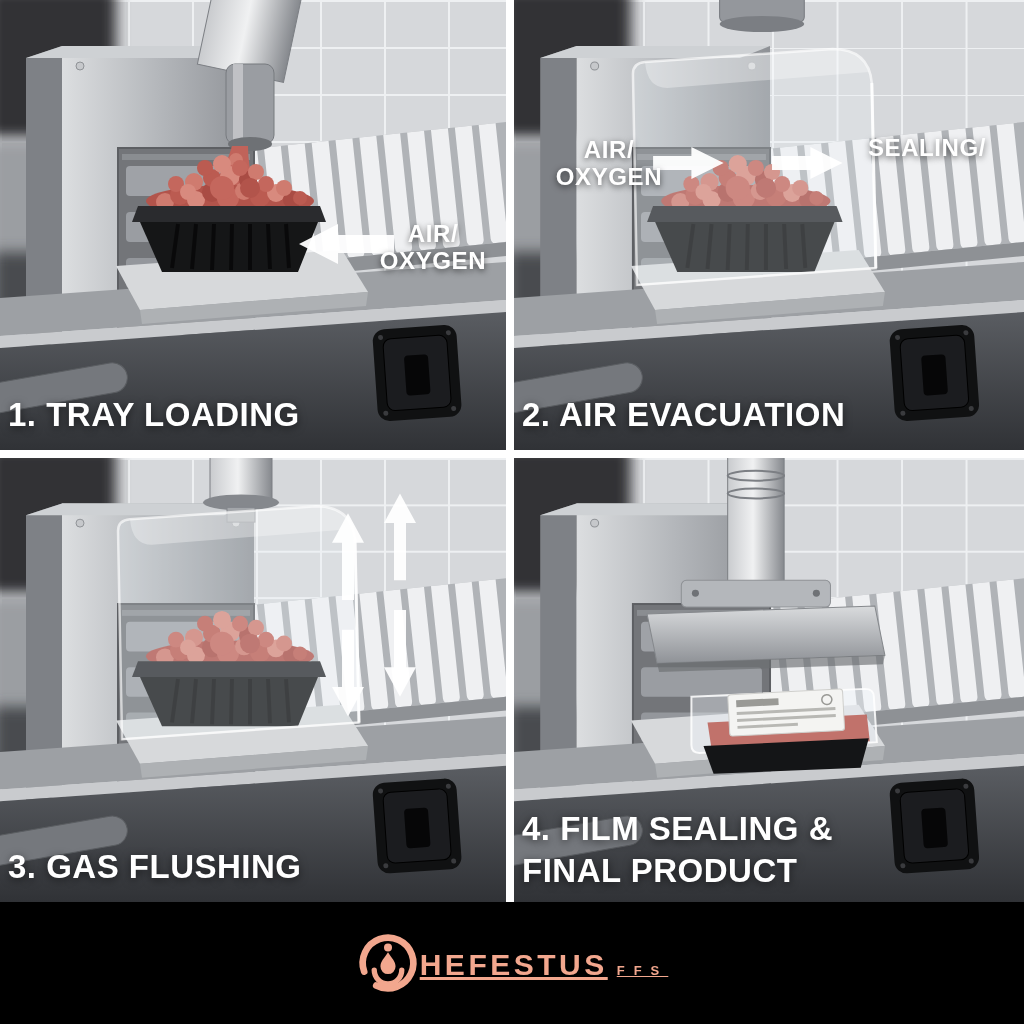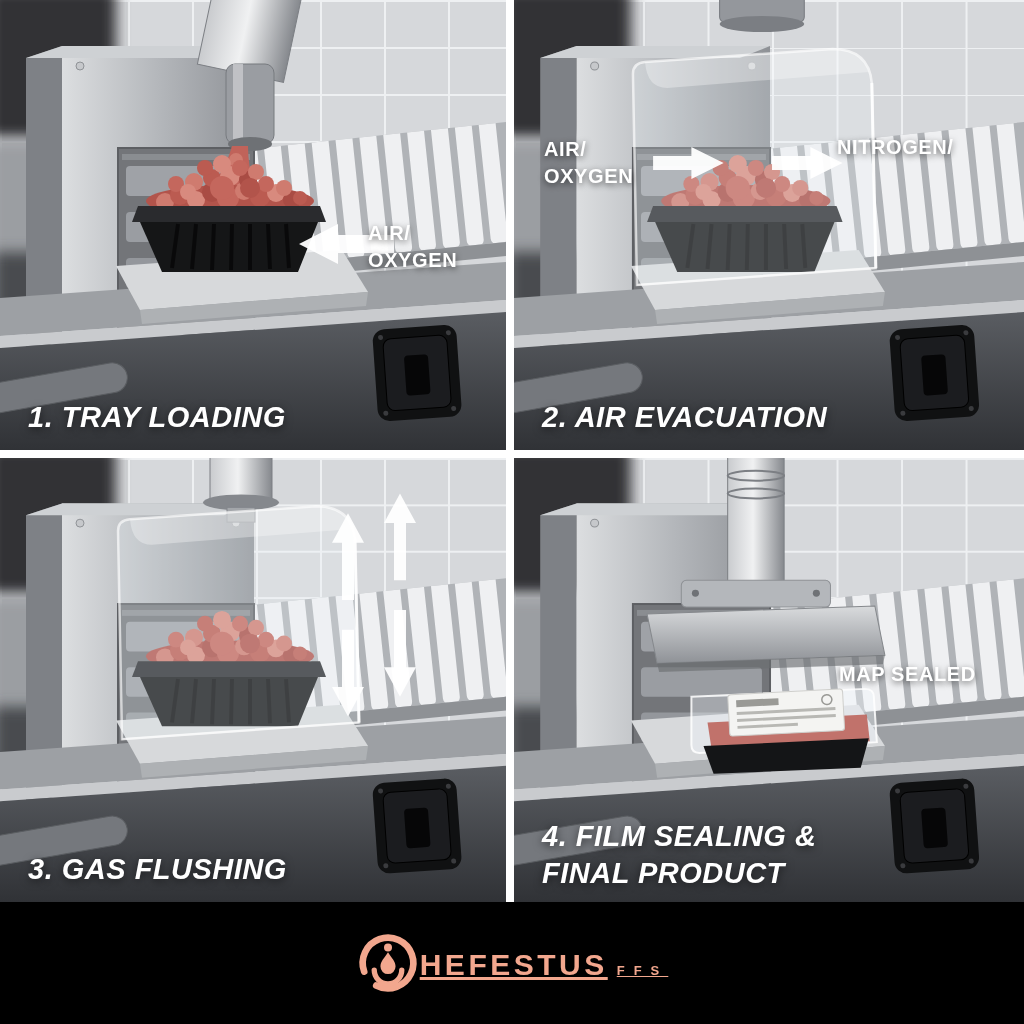--- a/index.html
+++ b/index.html
@@ -6,26 +6,26 @@
     --accent-salmon:#F2A78E;
     --footer-bg:#000000;
     --label-white:#FFFFFF;
   }
   html,body{margin:0;padding:0;background:#fff;}
   body{width:1024px;height:1024px;font-family:"Liberation Sans",sans-serif;overflow:hidden;}
   .board{width:1024px;height:1024px;display:flex;flex-direction:column;background:#fff;}
   .grid{display:grid;grid-template-columns:506px 510px;grid-template-rows:450px 444px;gap:8px;background:#fff;}
   .panel{position:relative;overflow:hidden;background:#c7c9cc;}
   .scene{position:absolute;inset:0;width:100%;height:100%;display:block;}
-  .title{position:absolute;left:28px;bottom:14px;margin:0;color:var(--label-white);
-         font-size:29px;font-weight:bold;letter-spacing:.5px;line-height:1.28;
-         text-shadow:0 2px 8px rgba(0,0,0,.55);font-style:italic;}
+  .title{position:absolute;left:8px;bottom:14px;margin:0;color:var(--label-white);
+         font-size:33px;font-weight:bold;letter-spacing:.5px;line-height:1.28;
+         text-shadow:0 2px 8px rgba(0,0,0,.55);}
   .title span{display:block;}
-  .lbl{position:absolute;color:var(--label-white);font-weight:bold;font-size:20px;line-height:27px;
-       letter-spacing:.6px;text-shadow:0 2px 6px rgba(0,0,0,.6);}
+  .lbl{position:absolute;color:var(--label-white);font-weight:bold;font-size:24px;line-height:27px;
+       text-align:center;letter-spacing:.6px;text-shadow:0 2px 6px rgba(0,0,0,.6);}
   .lbl span{display:block;white-space:nowrap;}
   .footer{flex:1;background:var(--footer-bg);display:flex;align-items:center;justify-content:center;}
   .logo{display:flex;align-items:center;color:var(--accent-salmon);text-decoration:underline;}
   .logo svg{display:block;}
   .brand{font-size:30px;font-weight:bold;letter-spacing:3.5px;margin-top:3px;}
   .subbrand{font-size:13px;font-weight:bold;letter-spacing:9px;padding-left:9px;margin-top:14px;}
   .defs-holder{position:absolute;width:0;height:0;overflow:hidden;}
 </style>
 </head>
 <body>
@@ -249,21 +249,21 @@
           </g>
         <g transform="translate(256,163)">
             <use href="#arr70"></use>
           </g>
       </svg>
       <div class="lbl" style="left:30px;top:136px;width:130px;">
         <span>AIR/</span>
         <span>OXYGEN</span>
       </div>
       <div class="lbl" style="left:323px;top:134px;width:180px;">
-        <span>NITROGEN/</span>
+        <span>SEALING/</span>
       </div>
       <h2 class="title">
         <span>2. AIR EVACUATION</span>
       </h2>
     </section>
 
     <section class="panel">
       <svg class="scene" viewBox="0 0 506 450" preserveAspectRatio="none">
         <use href="#scene-bg"></use>
         <use href="#filler"></use>
@@ -287,21 +287,20 @@
       </h2>
     </section>
 
     <section class="panel">
       <svg class="scene" viewBox="0 0 506 450" preserveAspectRatio="none">
         <use href="#scene-bg"></use>
         <use href="#press"></use>
         <use href="#package"></use>
       </svg>
       <div class="lbl" style="left:325px;top:203px;width:170px;">
-        <span>MAP SEALED</span>
       </div>
       <h2 class="title" style="bottom:10px;">
         <span>4. FILM SEALING &amp;</span>
         <span>FINAL PRODUCT</span>
       </h2>
     </section>
   </div>
 
   <footer class="footer">
     <div class="logo">

